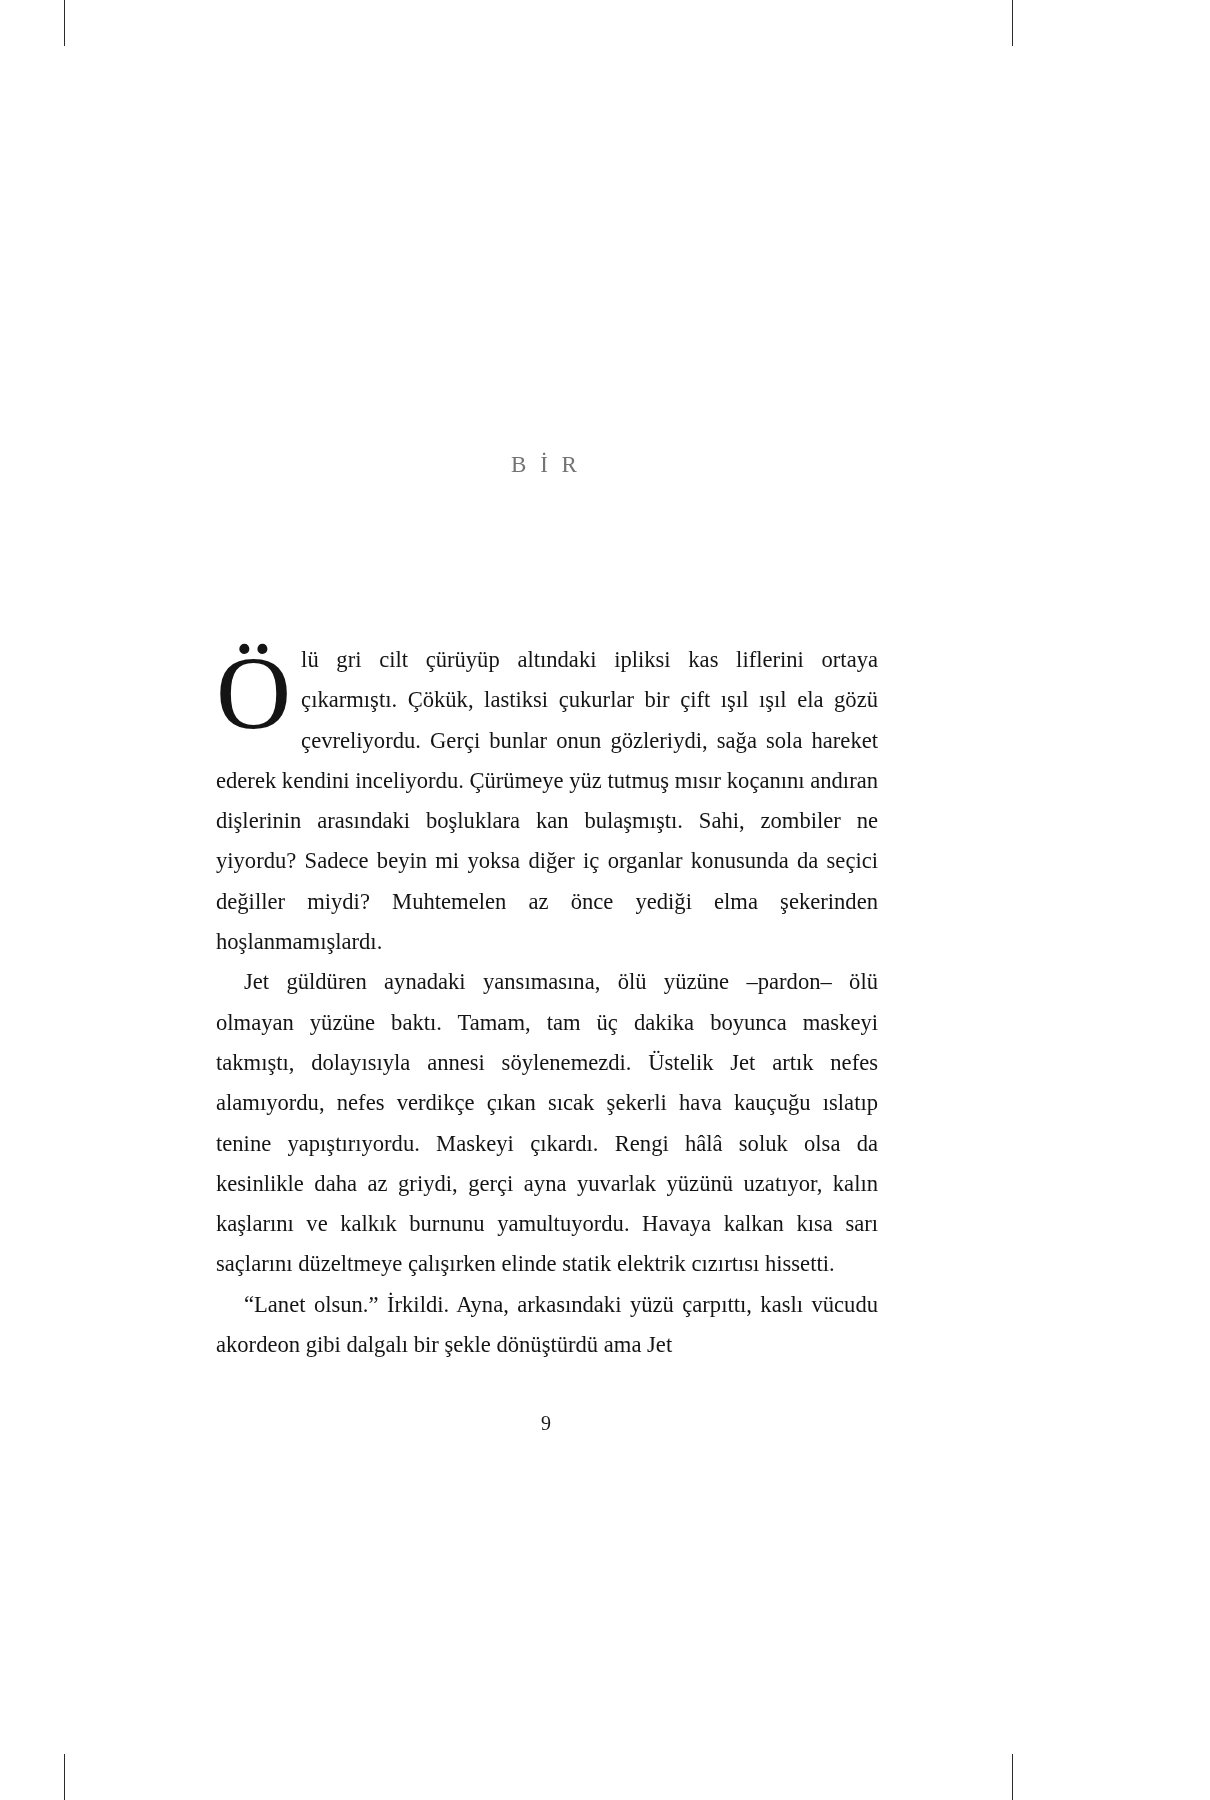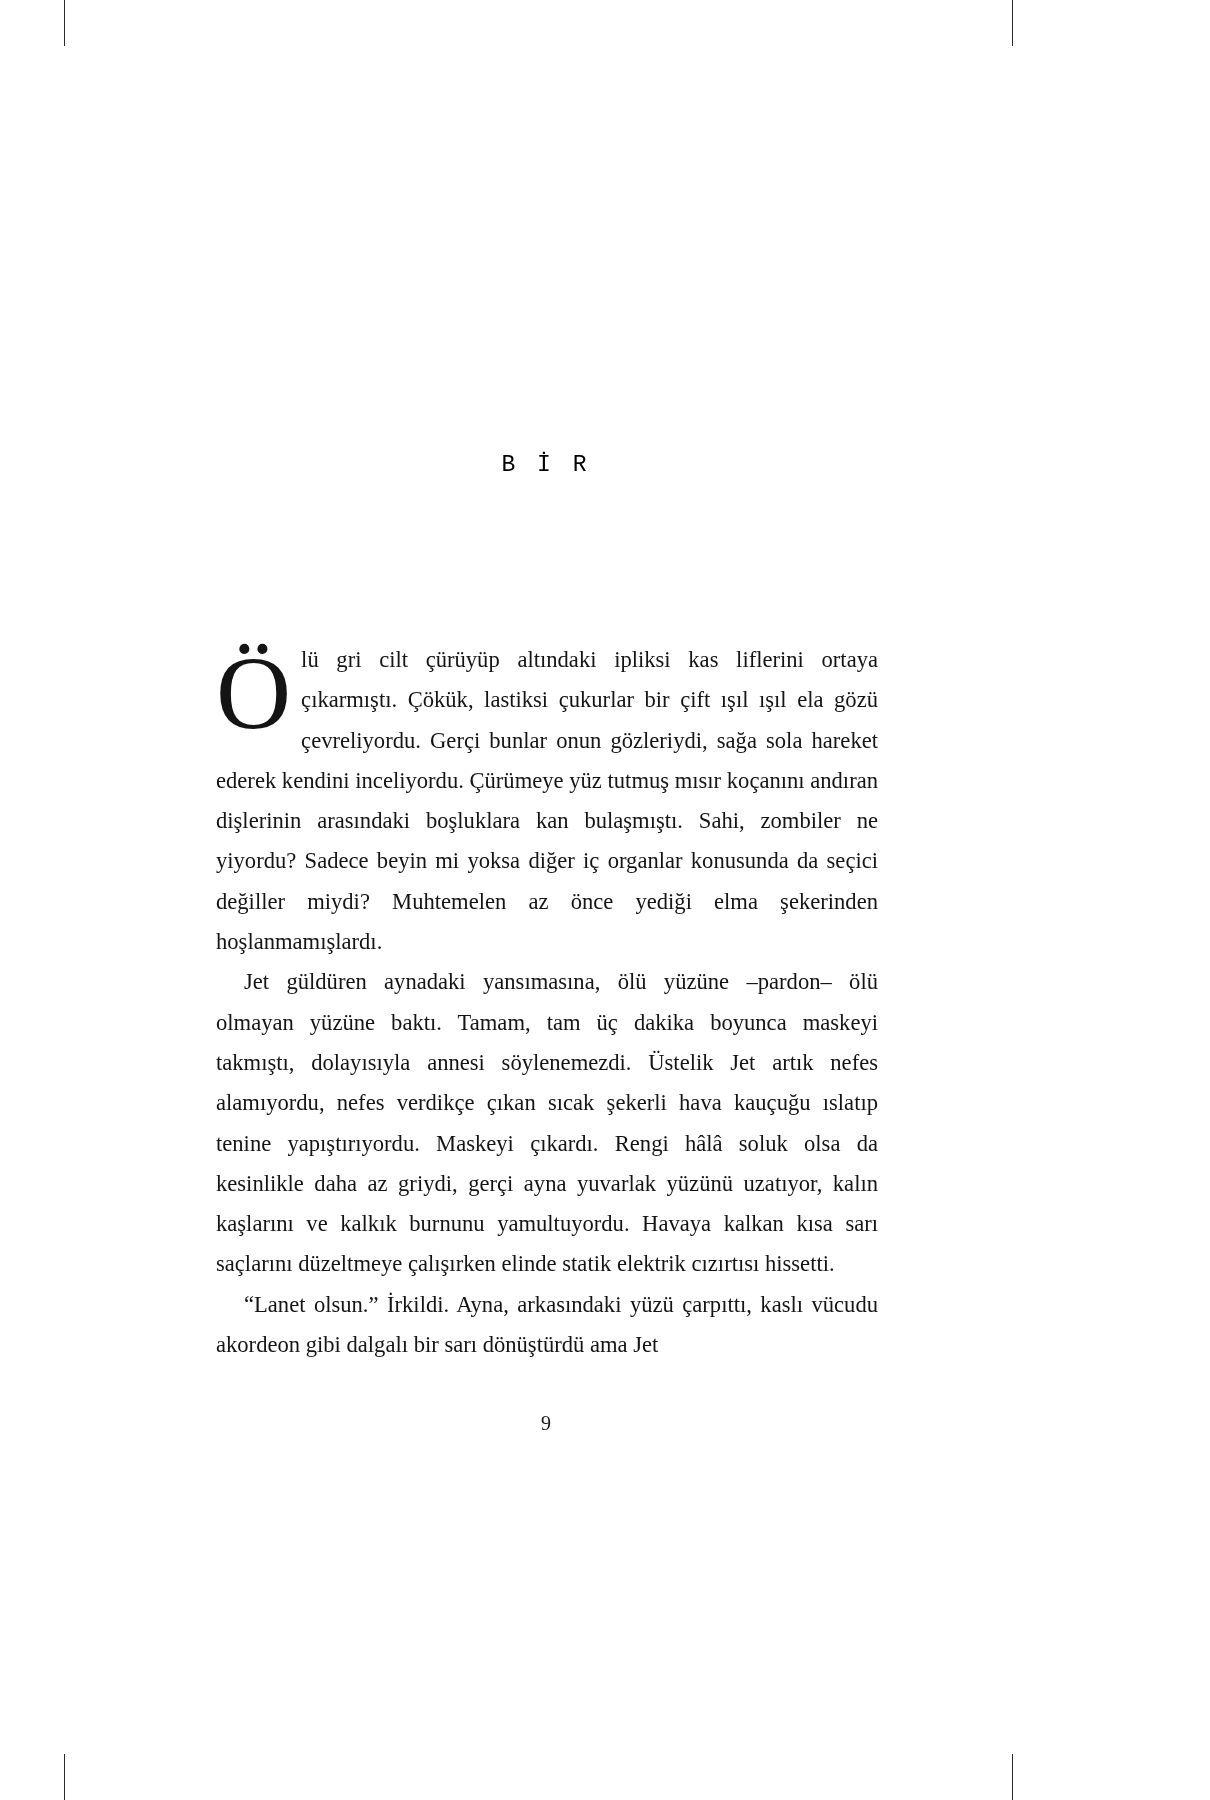--- a/index.html
+++ b/index.html
@@ -36,24 +36,24 @@
     width: 660px;
     height: 1800px;
   }
 
   .chapter-title {
     position: absolute;
     top: 452px;
     left: 0;
     width: 660px;
     text-align: center;
-    font-family: Liberation Mono, monospace;
+    font-family: Liberation Serif, serif;
     font-size: 23px;
     letter-spacing: 4px;
-    color: #000000;
+    color: #737373;
     font-weight: 400;
   }
 
   .body-text {
     position: absolute;
     top: 640px;
     left: 0;
     width: 662px;
     font-size: 22.6px;
     line-height: 40.3px;
@@ -102,18 +102,18 @@
 <div class="crop v" id="crop-bl-v"></div>
 <div class="crop v" id="crop-br-v"></div>
 
 <div class="page">
 
   <div class="chapter-title">B İ R</div>
 
   <div class="body-text">
     <p class="first"><span class="dropcap">Ö</span><span>lü gri cilt çürüyüp altındaki ipliksi kas liflerini ortaya çıkarmıştı. Çökük, lastiksi çukurlar bir çift ışıl ışıl ela gözü çevreliyordu. Gerçi bunlar onun gözleriydi, sağa sola hareket ederek kendini inceliyordu. Çürümeye yüz tutmuş mısır koçanını andıran dişlerinin arasındaki boşluklara kan bulaşmıştı. Sahi, zombiler ne yiyordu? Sadece beyin mi yoksa diğer iç organlar konusunda da seçici değiller miydi? Muhtemelen az önce yediği elma şekerinden hoşlanmamışlardı.</span></p>
     <p><span>Jet güldüren aynadaki yansımasına, ölü yüzüne –pardon– ölü olmayan yüzüne baktı. Tamam, tam üç dakika boyunca maskeyi takmıştı, dolayısıyla annesi söylenemezdi. Üstelik Jet artık nefes alamıyordu, nefes verdikçe çıkan sıcak şekerli hava kauçuğu ıslatıp tenine yapıştırıyordu. Maskeyi çıkardı. Rengi hâlâ soluk olsa da kesinlikle daha az griydi, gerçi ayna yuvarlak yüzünü uzatıyor, kalın kaşlarını ve kalkık burnunu yamultuyordu. Havaya kalkan kısa sarı saçlarını düzeltmeye çalışırken elinde statik elektrik cızırtısı hissetti.</span></p>
-    <p><span>“Lanet olsun.” İrkildi. Ayna, arkasındaki yüzü çarpıttı, kaslı vücudu akordeon gibi dalgalı bir sarı dönüştürdü ama Jet</span></p>
+    <p><span>“Lanet olsun.” İrkildi. Ayna, arkasındaki yüzü çarpıttı, kaslı vücudu akordeon gibi dalgalı bir şekle dönüştürdü ama Jet</span></p>
   </div>
 
   <div class="folio">9</div>
 
 </div>
 
 </body></html>

